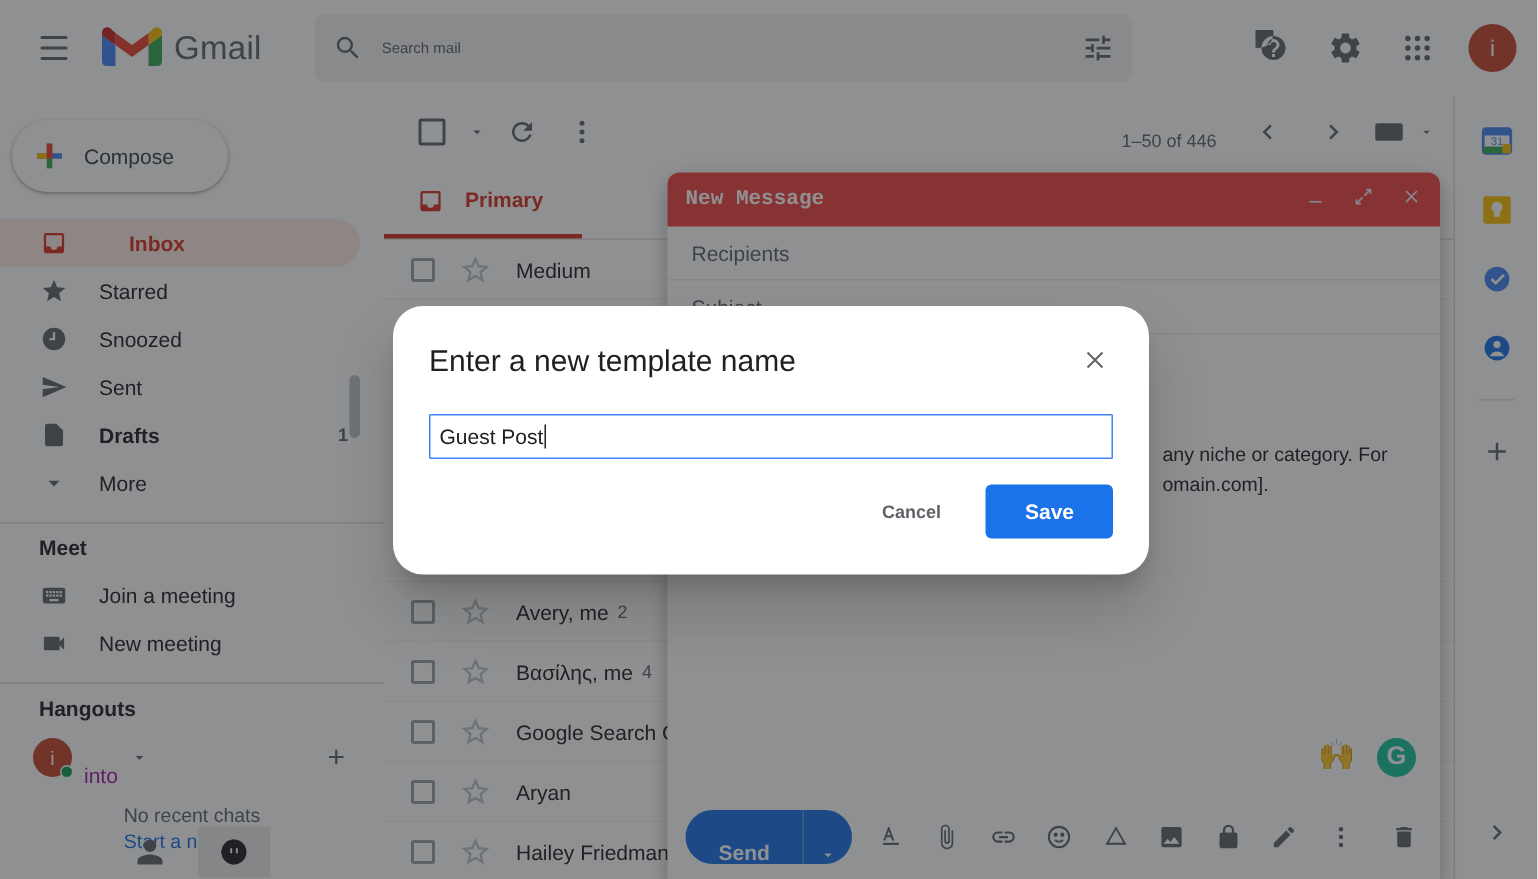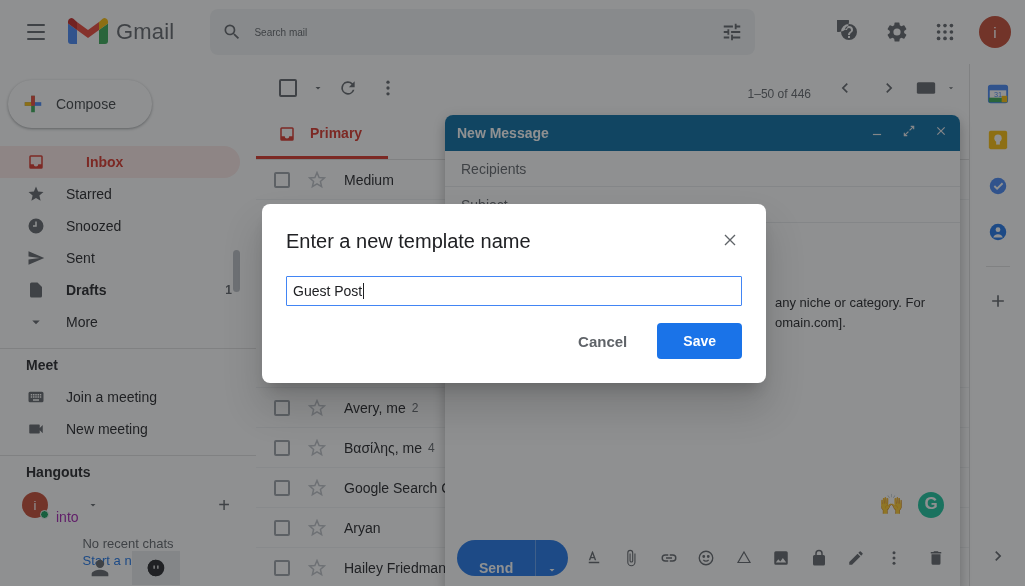--- a/index.html
+++ b/index.html
@@ -93,53 +93,53 @@
   .rail-div { width:24px; border-top:1px solid #e0e0e0; }
   .rail-chev { position:absolute; bottom:16px; color:#5f6368; }
 
   .list-scroll { position:absolute; top:112px; right:58px; width:8px; height:96px;
                  background:#dadce0; border-radius:4px; }
 
   
   .compose { position:absolute; left:445px; top:115px; width:515px; height:471px;
              background:#fff; box-shadow:0 8px 10px 1px rgba(0,0,0,.14), 0 3px 14px 2px rgba(0,0,0,.12);
              border-radius:8px 8px 0 0; z-index:40; display:flex; flex-direction:column; }
-  .cmp-head { height:36px; background:#0369a1; color:#fff; border-radius:8px 8px 0 0;
-              display:flex; align-items:center; padding:0 12px; }
+  .cmp-head { height:36px; background:#ef4444; color:#fff; border-radius:8px 8px 0 0;
+              display:flex; align-items:center; padding:0 12px;font-family:Liberation Mono, monospace; }
   .cmp-title { font-size:14px; font-weight:bold; }
   .cmp-head-icons { margin-left:auto; display:flex; align-items:center; gap:18px; color:#e8eaed; }
   .cmp-field { height:36px; display:flex; align-items:center; padding:0 16px;
                border-bottom:1px solid #e8eaed; font-size:14px; color:#5f6368; }
   .cmp-body { flex:1; padding:14px 16px; font-size:13px; color:#202124; line-height:1.55;
               position:relative; overflow:hidden; }
   .cmp-foot-icons { position:absolute; right:16px; bottom:10px; display:flex; align-items:center; gap:14px; }
   .gram { width:26px; height:26px; border-radius:50%; background:#15c39a; color:#fff;
           display:flex; align-items:center; justify-content:center; font-size:17px; font-weight:bold; }
   .cmp-toolbar { height:56px; display:flex; align-items:center; padding:0 12px; gap:14px; }
   .send-btn { height:36px; border-radius:18px; background:#1a73e8; color:#fff; display:flex;
               align-items:flex-end; }
   .send-label { font-size:14px; font-weight:bold; padding:0 22px; }
   .send-div { width:1px; height:36px; background:rgba(255,255,255,.3); }
   .send-caret { padding:0 10px; display:flex; align-items:center; }
   .tool-ico { width:24px; height:24px; display:flex; align-items:center; justify-content:center; color:#5f6368; }
   .tool-right { margin-left:auto; display:flex; gap:18px; }
 
   
   .modal { position:absolute; left:262px; top:204px; width:504px; height:179px; background:#fff;
-           border-radius:8px; box-shadow:0 11px 15px -7px rgba(0,0,0,.2), 0 24px 38px 3px rgba(0,0,0,.14);
+           border-radius:20px; box-shadow:0 11px 15px -7px rgba(0,0,0,.2), 0 24px 38px 3px rgba(0,0,0,.14);
            z-index:100; padding:24px; display:flex; flex-direction:column; }
   .modal-head { display:flex; align-items:flex-start; }
   .modal-title { font-size:20px; color:#202124; line-height:1.3; }
   .modal-close { margin-left:auto; width:24px; height:24px; color:#5f6368; display:flex;
                  align-items:center; justify-content:center; }
   .modal-input { margin-top:22px; height:30px; border:1px solid #4285f4; border-radius:1px;
                  display:flex; align-items:center; padding:0 6px; font-size:14px; color:#202124; }
   .caret { display:inline-block; width:1px; height:16px; background:#202124; margin-left:1px; }
   .modal-actions { margin-top:auto; display:flex; justify-content:flex-end; align-items:center; gap:14px; }
-  .btn-cancel { font-size:15px; color:#5f6368; font-weight:bold; padding:8px 16px; border-radius:4px; }
+  .btn-cancel { font-size:12px; color:#5f6368; font-weight:bold; padding:8px 16px; border-radius:4px; }
   .btn-save { font-size:14px; color:#fff; font-weight:bold; background:#1a73e8; padding:10px 26px;
               border-radius:4px; }
 </style>
 </head>
 <body>
 
 <div id="app">
 
   <div id="gmail-layer">
 

